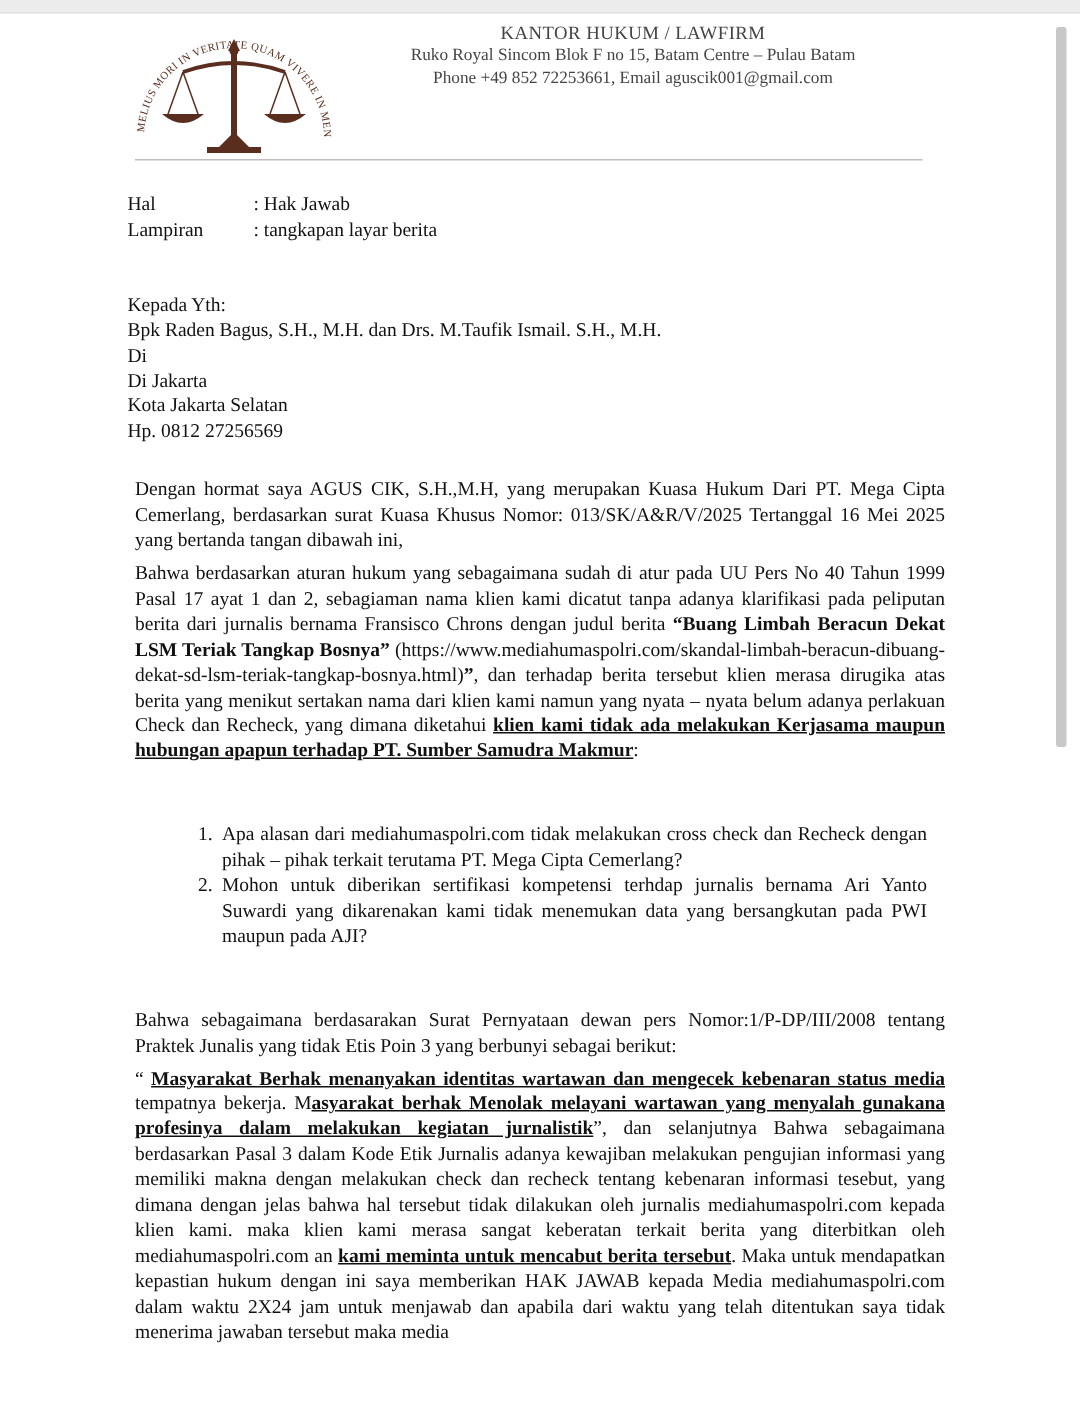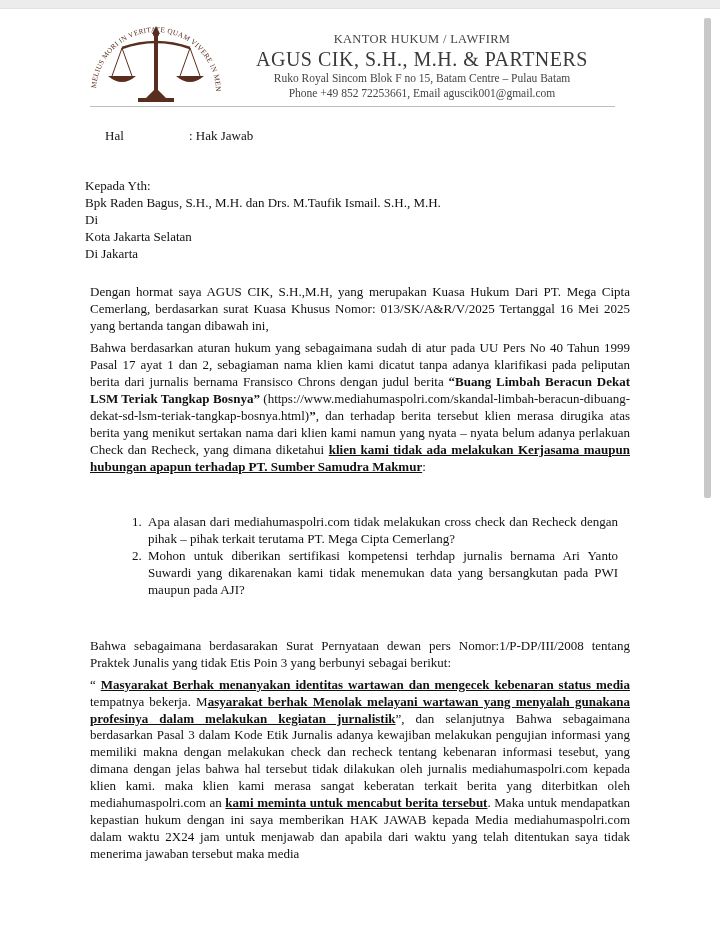--- a/index.html
+++ b/index.html
@@ -3,31 +3,31 @@
 <meta charset="utf-8">
 <style>
   html, body { margin:0; padding:0; }
   body { width:720px; height:945px; background:#ffffff; position:relative; overflow:hidden;
          font-family:"Liberation Serif", serif; color:#111; }
   .topbar { position:absolute; left:0; top:0; width:720px; height:8px; background:#ececec; border-bottom:1px solid #e2e2e2; }
   .scrollbar { position:absolute; left:704px; top:18px; width:7px; height:480px; background:#c8c8c8; border-radius:2px; }
 
   .letterhead { position:absolute; left:82px; top:12px; width:540px; height:96px; }
   .logo { position:absolute; left:0; top:0; width:148px; height:96px; }
-  .lh-text { position:absolute; left:140px; top:19px; width:400px; text-align:center; color:#444; font-family:"Liberation Serif", serif; }
+  .lh-text { position:absolute; left:140px; top:2px; width:400px; text-align:center; color:#444; font-family:"Liberation Serif", serif; }
   .lh-kantor { font-size:12.5px; letter-spacing:0.3px; line-height:16px; }
   .lh-name { font-size:20px; letter-spacing:0.5px; line-height:24px; color:#3a3a3a; }
   .lh-adv { font-size:12.5px; letter-spacing:0.2px; line-height:16px; }
   .lh-addr { font-size:11.5px; line-height:15px; }
   .lh-phone { font-size:11.5px; line-height:15px; }
   .hrule { position:absolute; left:90px; top:106px; width:525px; height:0; border-top:1.5px solid #bdbdbd; }
 
   .doc { position:absolute; left:85px; top:128px; width:550px; font-size:13px; line-height:16.9px; }
   .row { display:flex; }
-  .row .lbl { width:84px;margin-left:20px; }
+  .row .lbl { width:84px; }
   .gap { height:33px; }
   .gap2 { height:17px; }
   p { margin:5px; }
   .just { text-align:justify; }
   .b { font-weight:bold; }
   .bu { font-weight:bold; text-decoration:underline; }
   ol { margin:17px; padding-left:43px; }
   ol li { text-align:justify; padding-left:3px; }
 </style>
 </head>
@@ -54,40 +54,44 @@
       <line x1="40" y1="36" x2="30" y2="64" stroke-width="1"></line>
       <line x1="40" y1="36" x2="50" y2="64" stroke-width="1"></line>
       <path d="M26 64 L54 64 Q40 76 26 64 Z" stroke="none"></path>
       <line x1="108" y1="36" x2="98" y2="64" stroke-width="1"></line>
       <line x1="108" y1="36" x2="118" y2="64" stroke-width="1"></line>
       <path d="M94 64 L122 64 Q108 76 94 64 Z" stroke="none"></path>
     </g>
   </svg>
   <div class="lh-text">
     <div class="lh-kantor">KANTOR HUKUM / LAWFIRM</div>
-    <div class="lh-name">AGUS CIK, S.H., M.H. &amp; PARTNERS</div>
     <div class="lh-addr">Ruko Royal Sincom Blok F no 15, Batam Centre – Pulau Batam</div>
     <div class="lh-phone">Phone +49 852 72253661, Email aguscik001@gmail.com</div>
   </div>
 </div>
 <div class="hrule"></div>
 
 <div class="doc">
   <div class="row">
     <span class="lbl">Hal</span>
     <span>: Hak Jawab</span>
   </div>
+  <div class="row">
+    <span class="lbl">Lampiran</span>
+    <span>: tangkapan layar berita</span>
+  </div>
   <div class="gap"></div>
 
   <div>
     <div>Kepada Yth:</div>
     <div>Bpk Raden Bagus, S.H., M.H. dan Drs. M.Taufik Ismail. S.H., M.H.</div>
     <div>Di</div>
+    <div>Di Jakarta</div>
     <div>Kota Jakarta Selatan</div>
-    <div>Di Jakarta</div>
+    <div>Hp. 0812 27256569</div>
   </div>
   <div class="gap2"></div>
 
   <p class="just">Dengan hormat saya AGUS CIK, S.H.,M.H, yang merupakan Kuasa Hukum Dari PT. Mega Cipta Cemerlang, berdasarkan surat Kuasa Khusus Nomor: 013/SK/A&amp;R/V/2025 Tertanggal 16 Mei 2025 yang bertanda tangan dibawah ini,</p>
   <p class="just"><span>Bahwa berdasarkan aturan hukum yang sebagaimana sudah di atur pada UU Pers No 40 Tahun 1999 Pasal 17  ayat 1 dan 2, sebagiaman nama klien kami dicatut tanpa adanya klarifikasi  pada peliputan berita dari jurnalis bernama Fransisco Chrons dengan judul berita </span><span class="b">“Buang Limbah Beracun Dekat LSM Teriak Tangkap Bosnya”</span><span> (https://www.mediahumaspolri.com/skandal-limbah-beracun-dibuang-dekat-sd-lsm-teriak-tangkap-bosnya.html)</span><span class="b">”</span><span>, dan terhadap berita tersebut klien merasa dirugika atas berita yang menikut sertakan nama dari klien kami namun yang nyata – nyata belum adanya perlakuan Check dan Recheck, yang dimana diketahui </span><span class="bu">klien kami tidak ada melakukan Kerjasama maupun hubungan apapun terhadap PT. Sumber Samudra Makmur</span><span>:</span></p>
   <div class="gap2"></div>
 
   <ol>
     <li>Apa alasan dari mediahumaspolri.com tidak melakukan cross check dan Recheck dengan pihak – pihak terkait terutama PT. Mega Cipta Cemerlang?</li>
     <li>Mohon untuk diberikan sertifikasi kompetensi terhdap jurnalis bernama Ari Yanto Suwardi yang dikarenakan kami tidak menemukan data yang bersangkutan pada PWI maupun pada AJI?</li>

